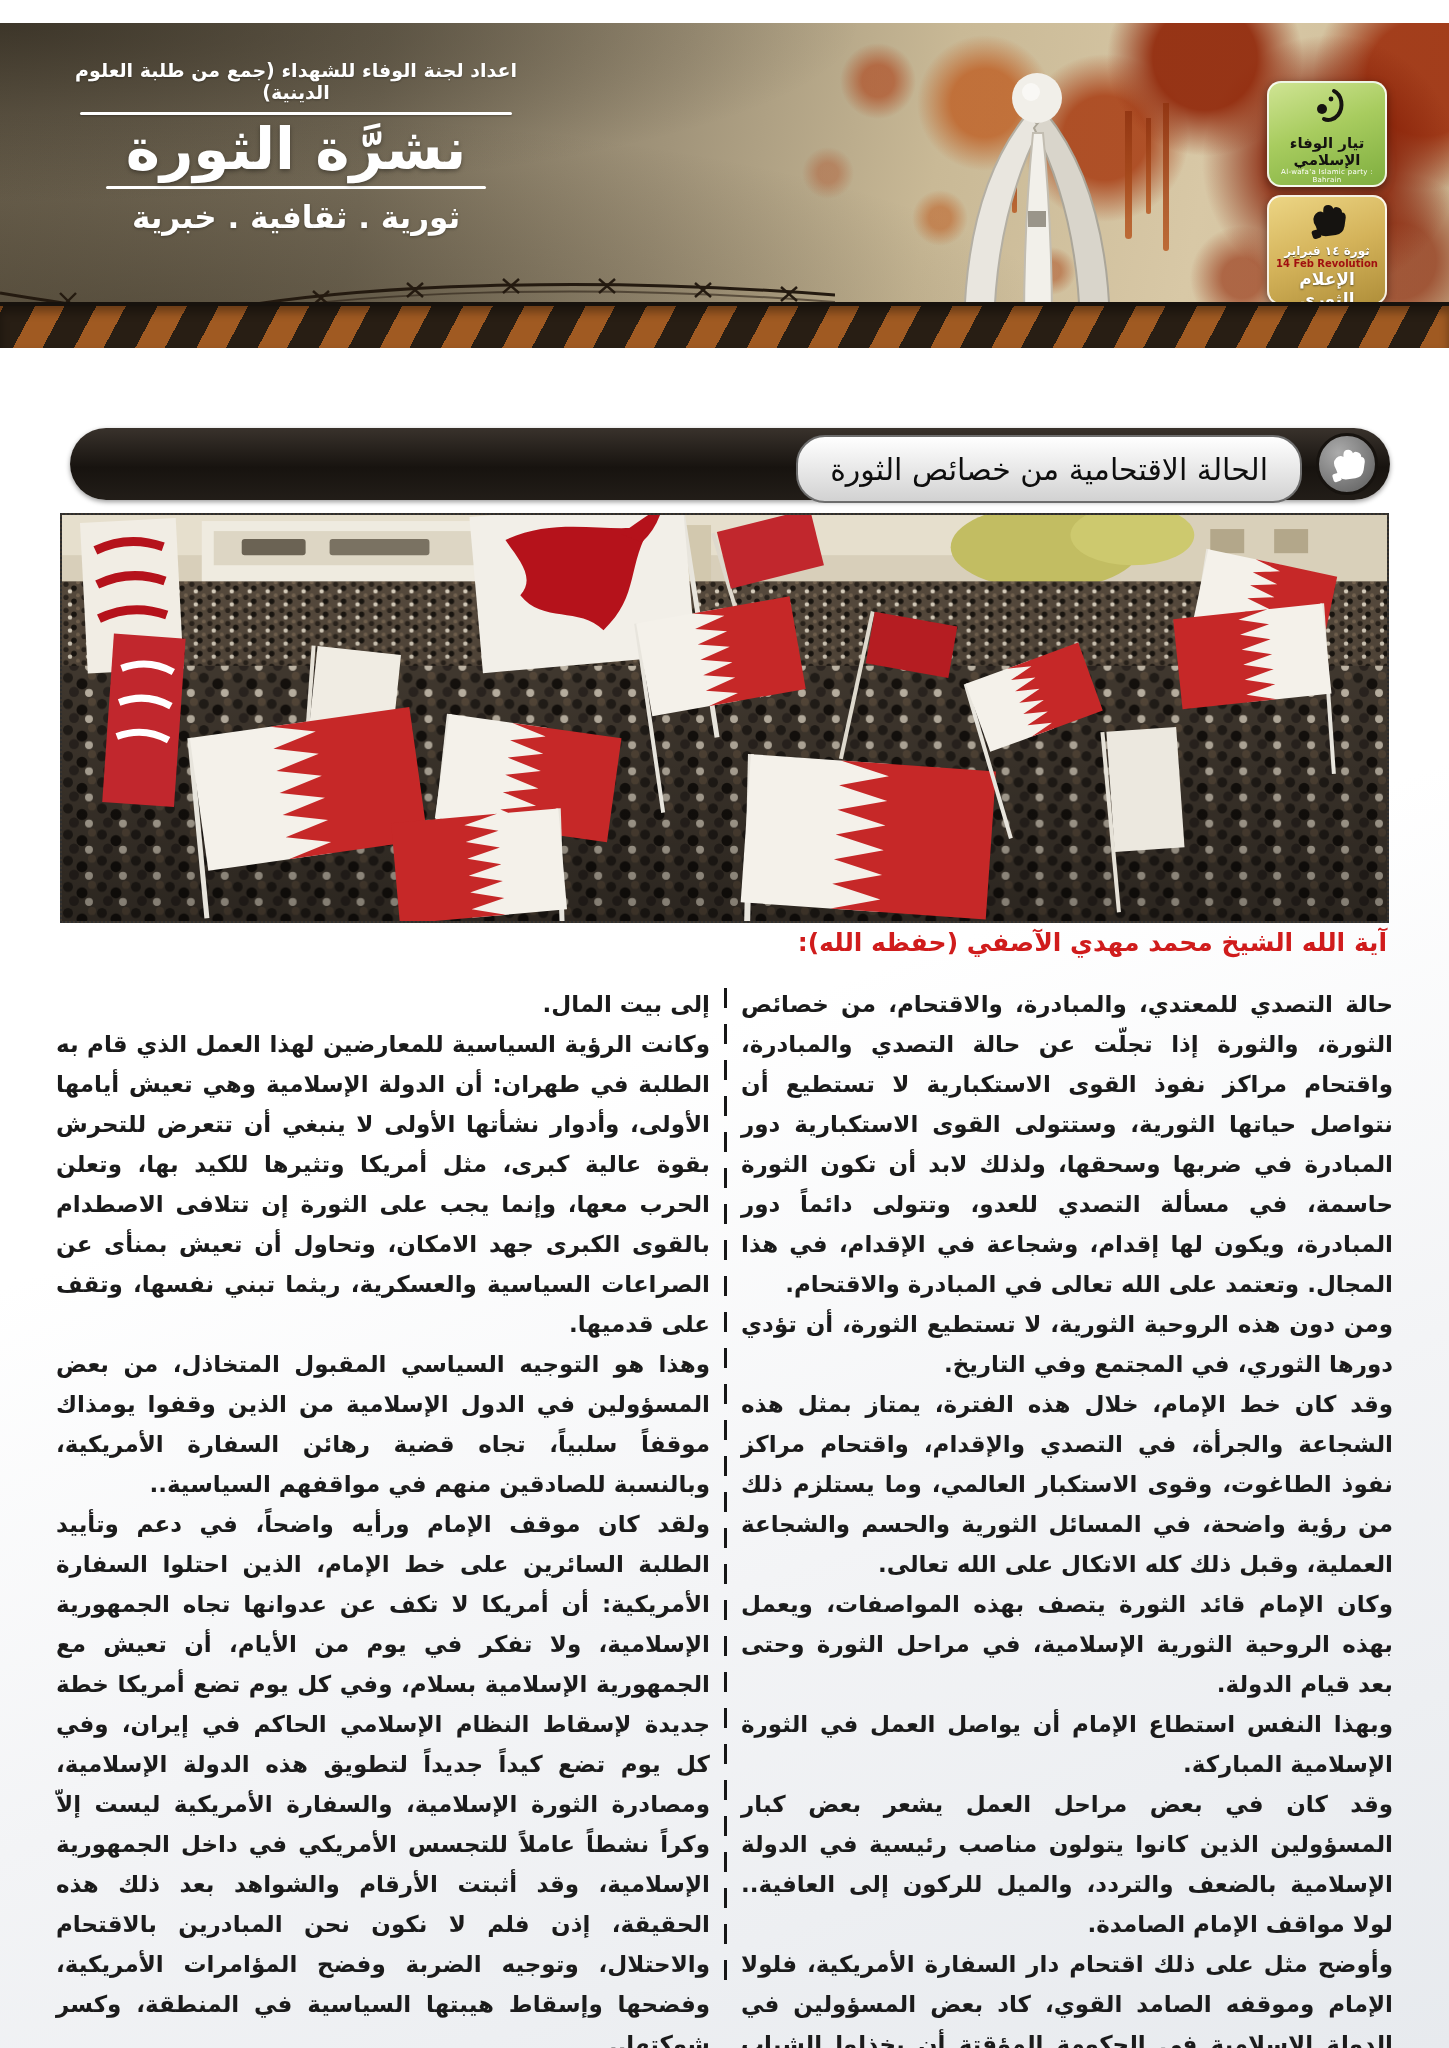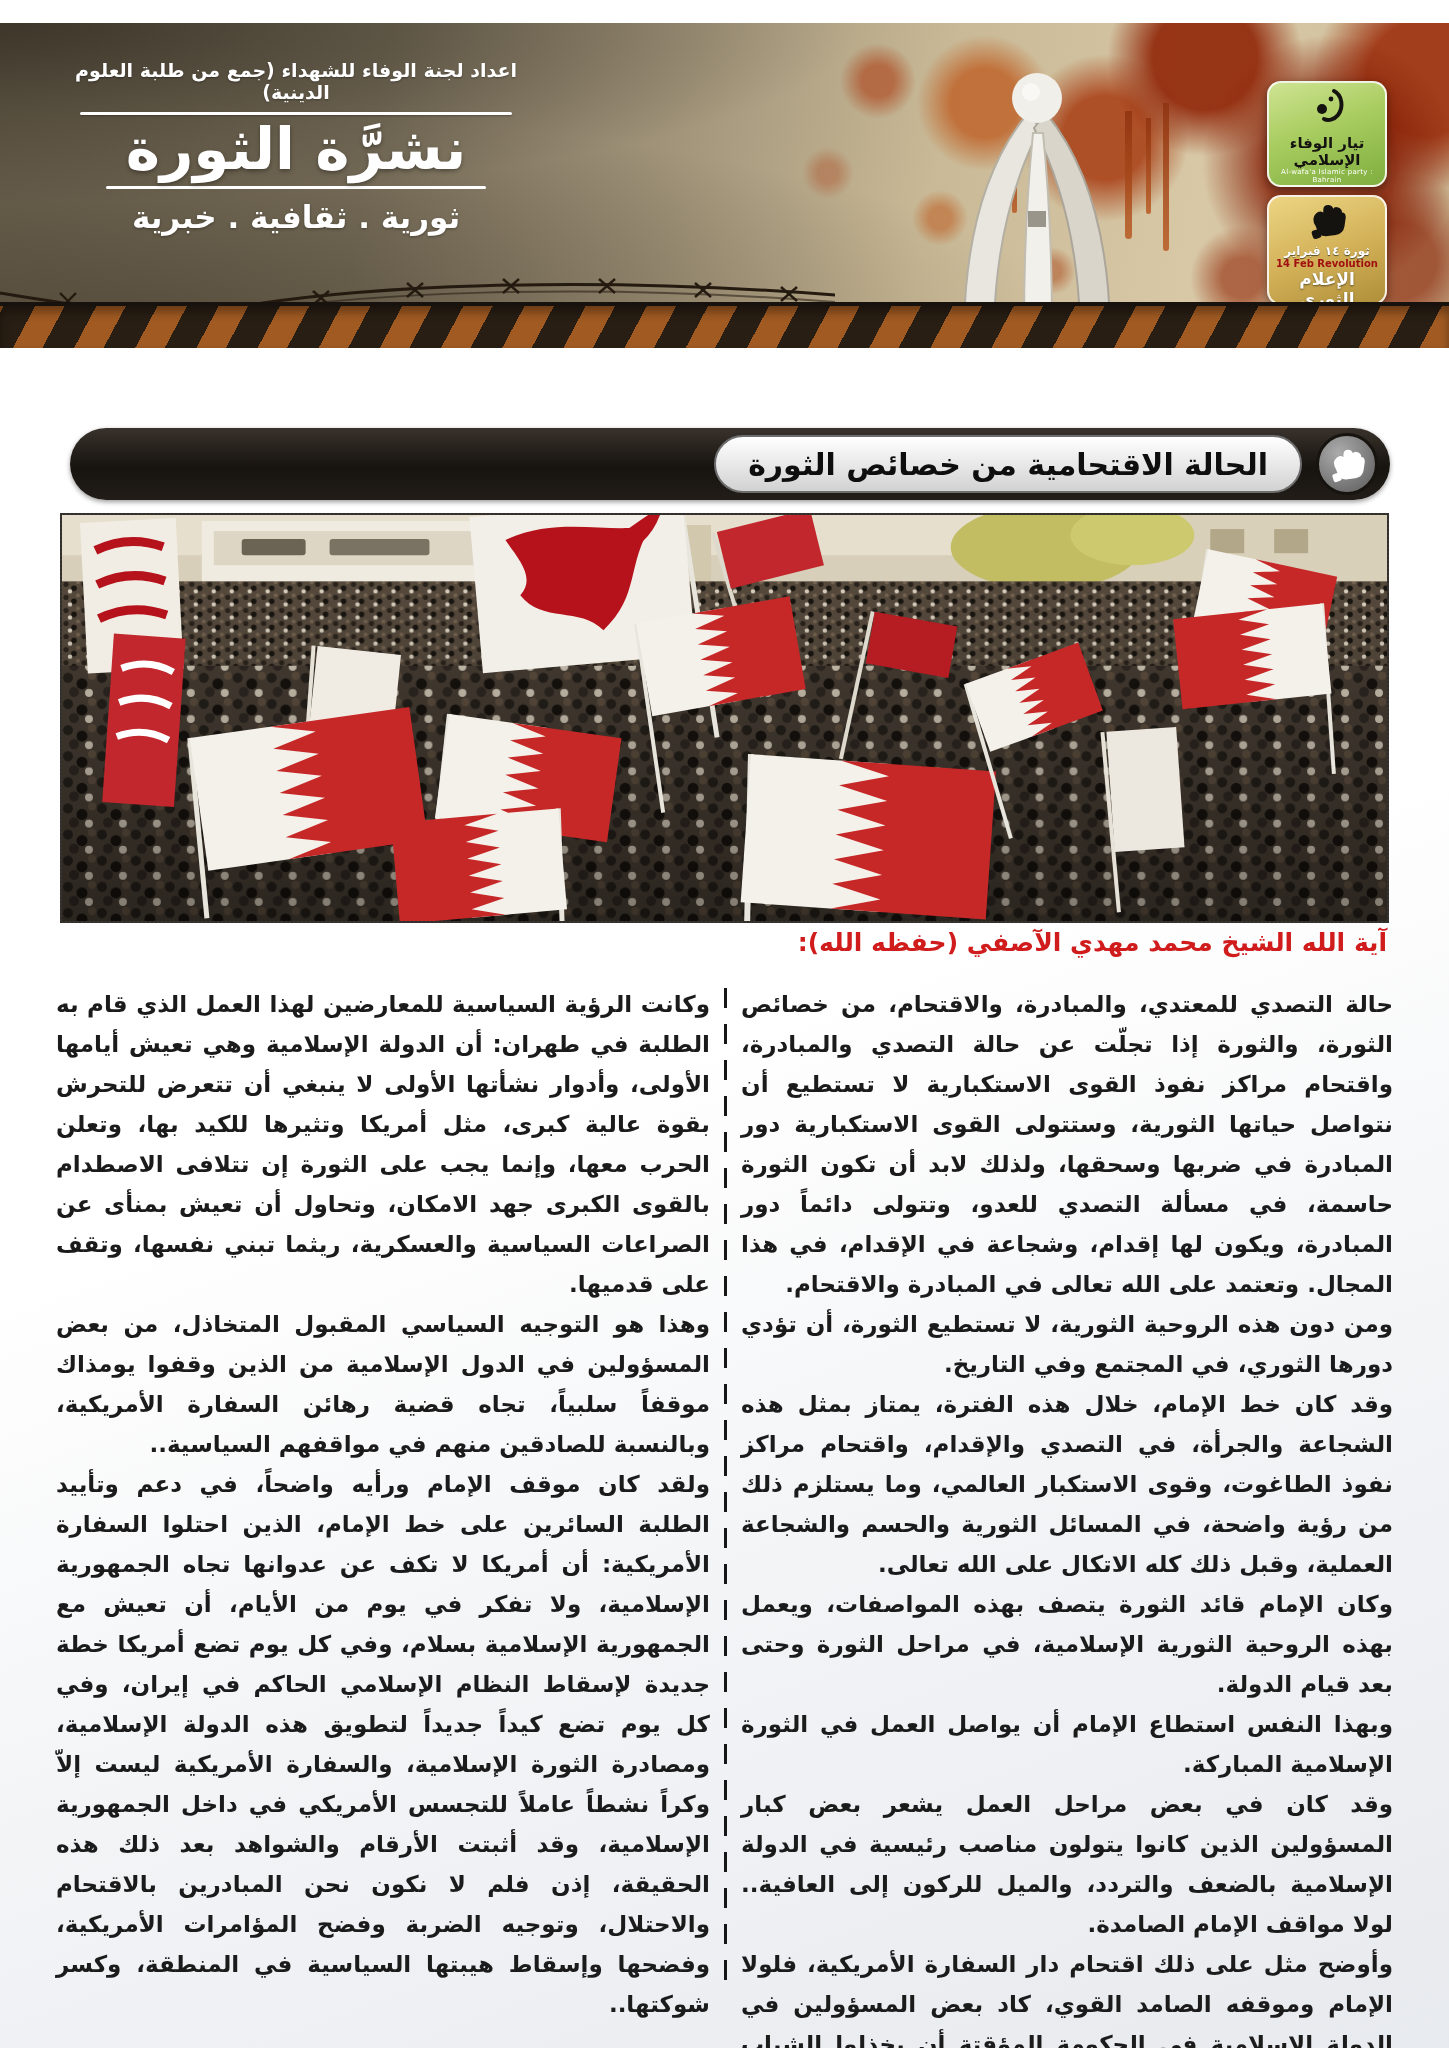--- a/index.html
+++ b/index.html
@@ -69,24 +69,24 @@
   .contact .txt { font-family:"DejaVu Sans Mono", monospace; font-weight:bold; font-size:22px;
                   letter-spacing:3px; color:#c5342b; text-decoration:none; }
   .gmail-ic { width:34px; height:25px; }
   .fb-ic { width:29px; height:29px; border-radius:4px; background:#3b5998; color:#fff; font-weight:bold;
            font-size:24px; display:flex; align-items:flex-end; justify-content:center; line-height:1;
            font-family:"DejaVu Serif", serif; }
 
   
   .secbar { position:absolute; top:428px; left:70px; width:1320px; height:72px; border-radius:36px;
             background:linear-gradient(#39322c,#17130f 55%,#221d18); box-shadow:0 2px 5px rgba(0,0,0,.4); }
-  .secpill { position:absolute; top:7px; right:88px; height:58px; border-radius:29px; padding:0 32px;
+  .secpill { position:absolute; top:7px; right:88px; height:68px; border-radius:29px; padding:0 32px;
              background:linear-gradient(#ffffff,#d2d2d2); border:2px solid #6d6d6d;
              display:flex; align-items:center; direction:rtl;
-             font-size:30px; font-weight:bold; color:#0e0e0e; }
+             font-size:30px; font-weight:normal; color:#0e0e0e; }
   .seccircle { position:absolute; top:5px; right:12px; width:62px; height:62px; border-radius:50%;
                background:radial-gradient(circle at 35% 30%, #ababab, #6e6e6e 75%);
                border:3px solid #17130f; display:flex; align-items:center; justify-content:center; }
 
   
   .photo { position:absolute; top:513px; left:60px; width:1329px; height:410px;
            border:2px dotted #2e2e2e; background:#3c352d; }
   .photo svg { display:block; width:100%; height:100%; }
 
   
@@ -316,20 +316,21 @@
       <p>حالة التصدي للمعتدي، والمبادرة، والاقتحام، من خصائص الثورة، والثورة إذا تجلّت عن حالة التصدي والمبادرة، واقتحام مراكز نفوذ القوى الاستكبارية لا تستطيع أن نتواصل حياتها الثورية، وستتولى القوى الاستكبارية دور المبادرة في ضربها وسحقها، ولذلك لابد أن تكون الثورة حاسمة، في مسألة التصدي للعدو، وتتولى دائماً دور المبادرة، ويكون لها إقدام، وشجاعة في الإقدام، في هذا المجال. وتعتمد على الله تعالى في المبادرة والاقتحام.</p>
       <p>ومن دون هذه الروحية الثورية، لا تستطيع الثورة، أن تؤدي دورها الثوري، في المجتمع وفي التاريخ.</p>
       <p>وقد كان خط الإمام، خلال هذه الفترة، يمتاز بمثل هذه الشجاعة والجرأة، في التصدي والإقدام، واقتحام مراكز نفوذ الطاغوت، وقوى الاستكبار العالمي، وما يستلزم ذلك من رؤية واضحة، في المسائل الثورية والحسم والشجاعة العملية، وقبل ذلك كله الاتكال على الله تعالى.</p>
       <p>وكان الإمام قائد الثورة يتصف بهذه المواصفات، ويعمل بهذه الروحية الثورية الإسلامية، في مراحل الثورة وحتى بعد قيام الدولة.</p>
       <p>وبهذا النفس استطاع الإمام أن يواصل العمل في الثورة الإسلامية المباركة.</p>
       <p>وقد كان في بعض مراحل العمل يشعر بعض كبار المسؤولين الذين كانوا يتولون مناصب رئيسية في الدولة الإسلامية بالضعف والتردد، والميل للركون إلى العافية.. لولا مواقف الإمام الصامدة.</p>
       <p>وأوضح مثل على ذلك اقتحام دار السفارة الأمريكية، فلولا الإمام وموقفه الصامد القوي، كاد بعض المسؤولين في الدولة الإسلامية في الحكومة المؤقتة أن يخذلوا الشباب الطلبة، السائرين على خط الإمام في احتلال السفارة الأمريكية وإلقاء القبض على الموظفين الجواسيس في السفارة الأمريكية، كرهائن لإرجاع الشاه، من أمريكا إلى إيران، لمحاكمته وإعدامه واسترجاع أموال المسلمين منه</p>
     </div>
     <div class="divider"></div>
     <div class="col left">
+      <p>إلى بيت المال.</p>
       <p>وكانت الرؤية السياسية للمعارضين لهذا العمل الذي قام به الطلبة في طهران: أن الدولة الإسلامية وهي تعيش أيامها الأولى، وأدوار نشأتها الأولى لا ينبغي أن تتعرض للتحرش بقوة عالية كبرى، مثل أمريكا وتثيرها للكيد بها، وتعلن الحرب معها، وإنما يجب على الثورة إن تتلافى الاصطدام بالقوى الكبرى جهد الامكان، وتحاول أن تعيش بمنأى عن الصراعات السياسية والعسكرية، ريثما تبني نفسها، وتقف على قدميها.</p>
       <p>وهذا هو التوجيه السياسي المقبول المتخاذل، من بعض المسؤولين في الدول الإسلامية من الذين وقفوا يومذاك موقفاً سلبياً، تجاه قضية رهائن السفارة الأمريكية، وبالنسبة للصادقين منهم في مواقفهم السياسية..</p>
       <p>ولقد كان موقف الإمام ورأيه واضحاً، في دعم وتأييد الطلبة السائرين على خط الإمام، الذين احتلوا السفارة الأمريكية: أن أمريكا لا تكف عن عدوانها تجاه الجمهورية الإسلامية، ولا تفكر في يوم من الأيام، أن تعيش مع الجمهورية الإسلامية بسلام، وفي كل يوم تضع أمريكا خطة جديدة لإسقاط النظام الإسلامي الحاكم في إيران، وفي كل يوم تضع كيداً جديداً لتطويق هذه الدولة الإسلامية، ومصادرة الثورة الإسلامية، والسفارة الأمريكية ليست إلاّ وكراً نشطاً عاملاً للتجسس الأمريكي في داخل الجمهورية الإسلامية، وقد أثبتت الأرقام والشواهد بعد ذلك هذه الحقيقة، إذن فلم لا نكون نحن المبادرين بالاقتحام والاحتلال، وتوجيه الضربة وفضح المؤامرات الأمريكية، وفضحها وإسقاط هيبتها السياسية في المنطقة، وكسر شوكتها..</p>
 
     </div>
   </div>
 
 </div>
 
 </body></html>

